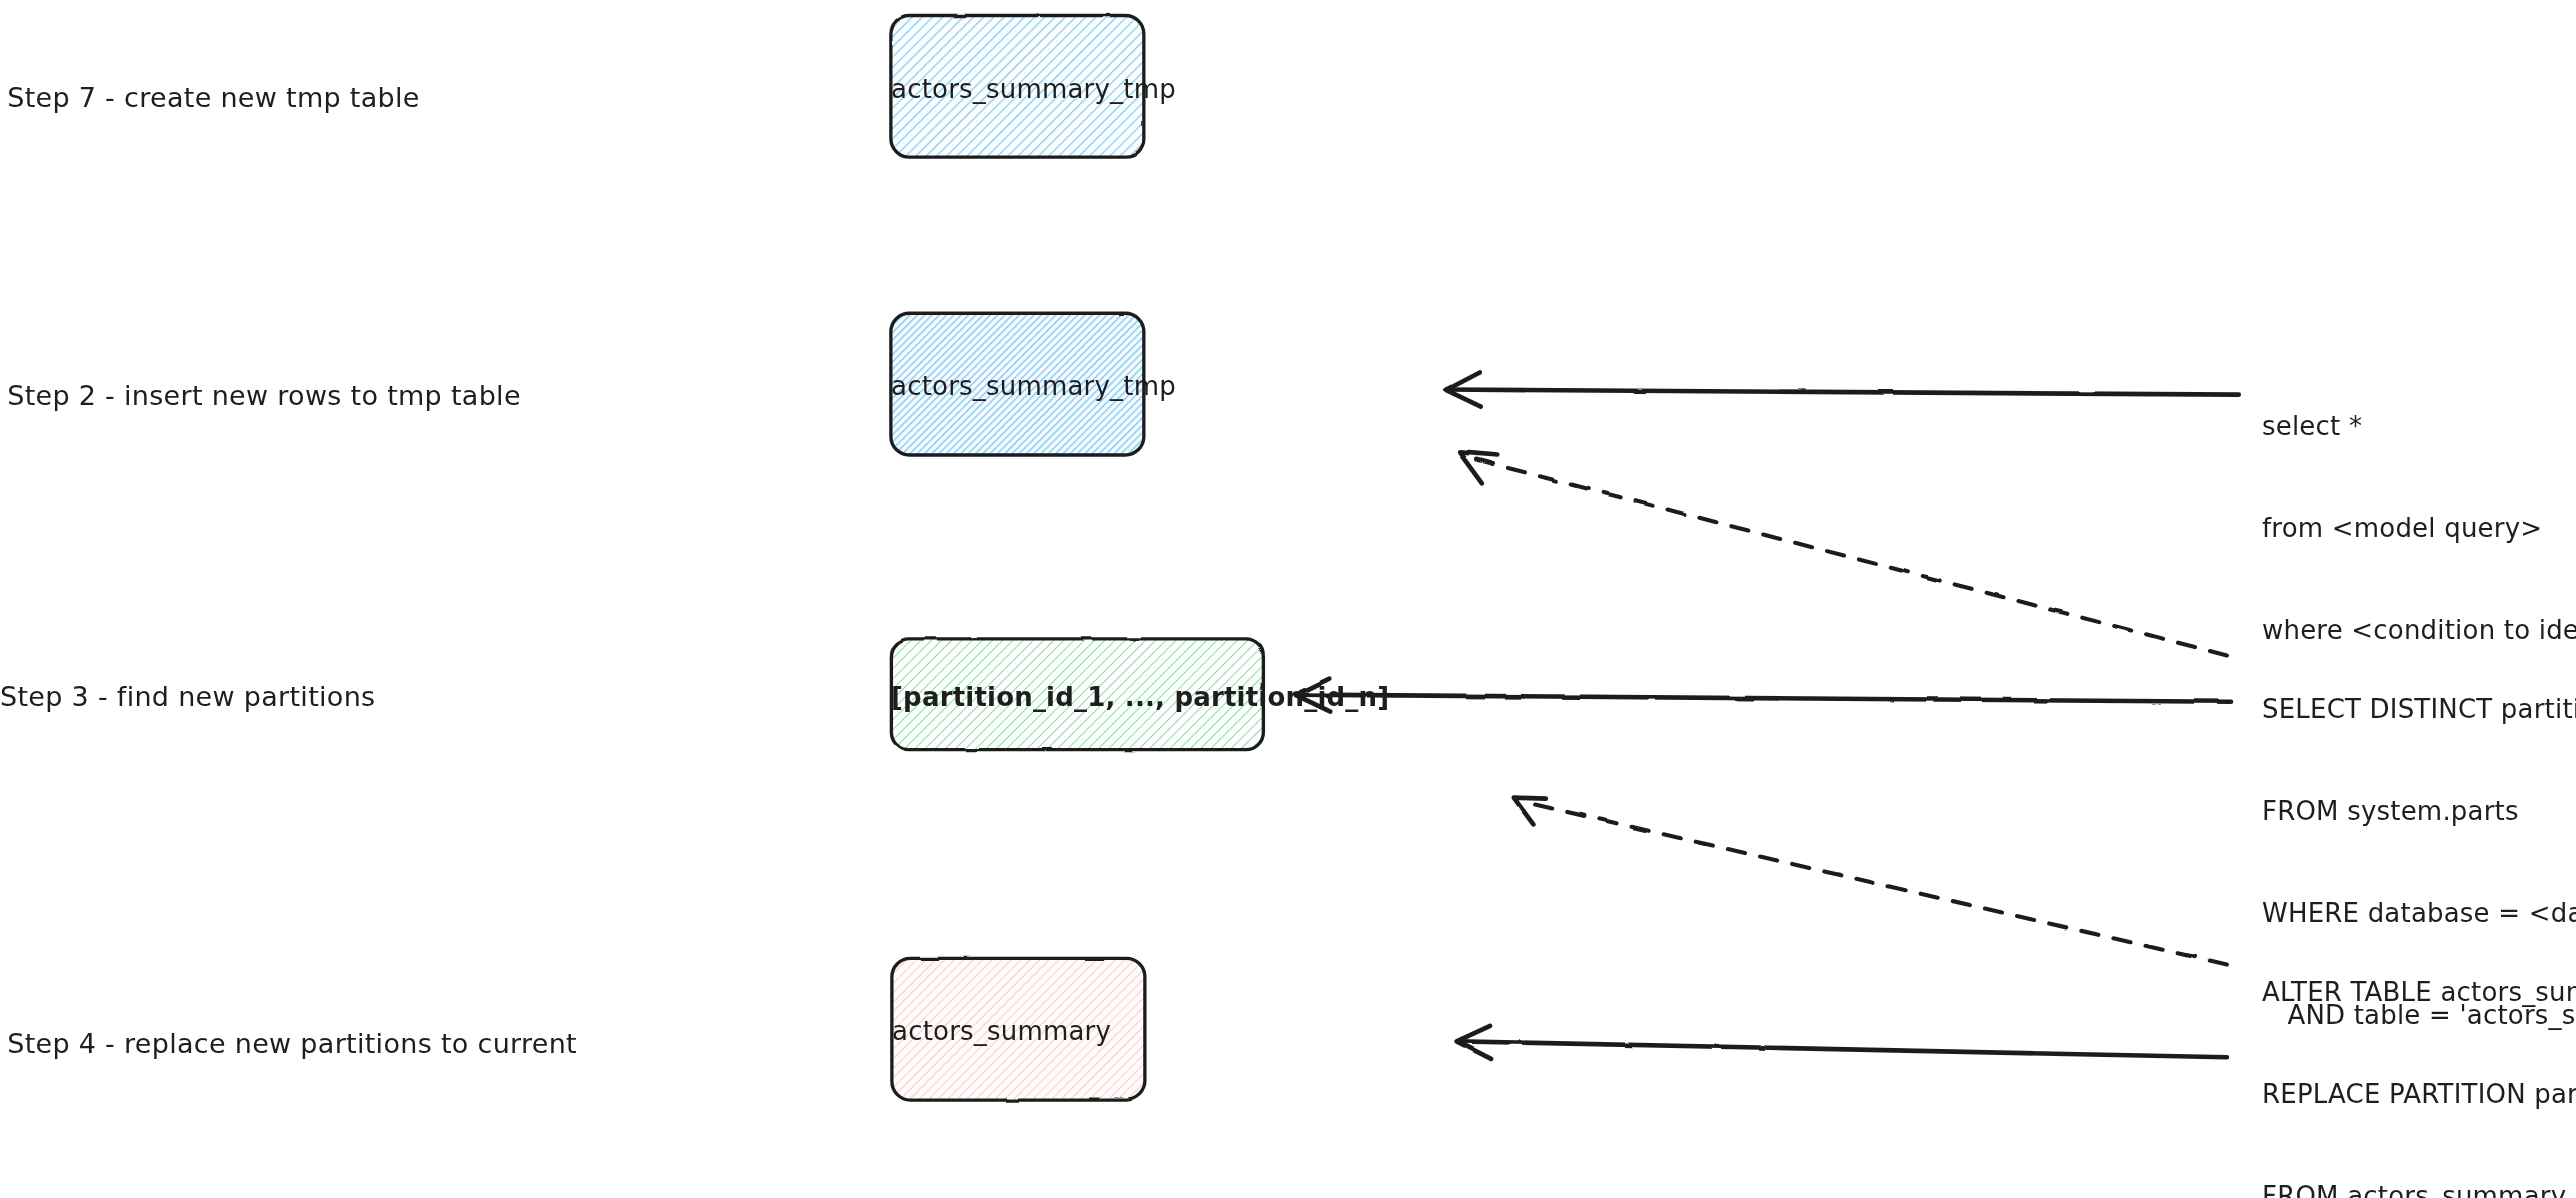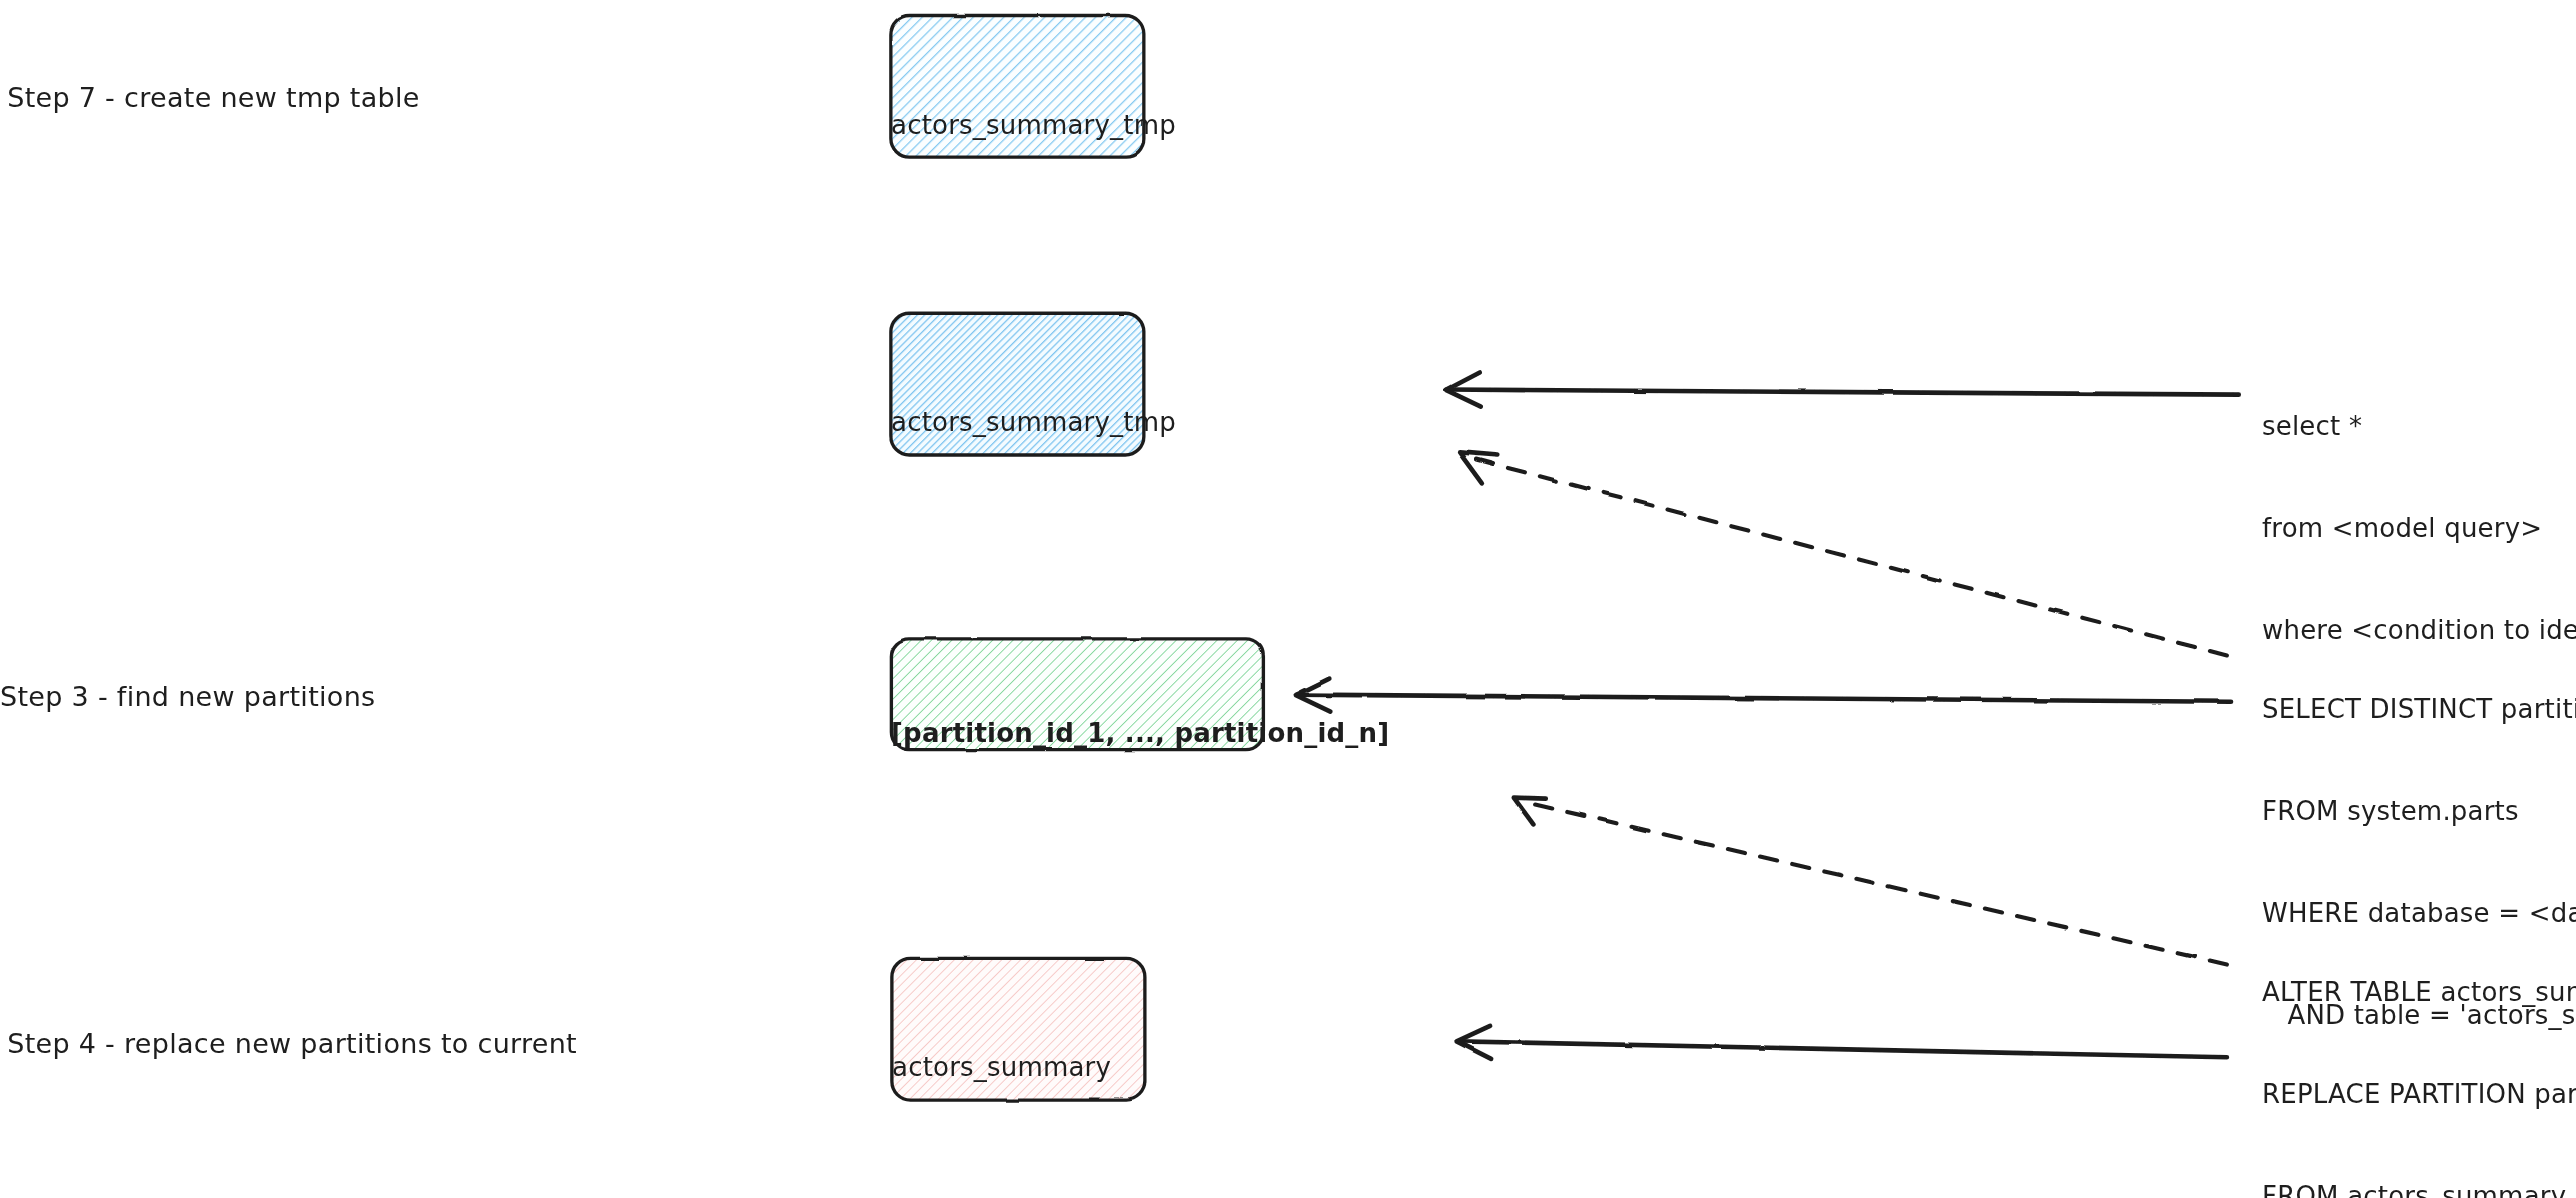--- a/index.html
+++ b/index.html
@@ -33,21 +33,20 @@
     white-space: nowrap;
     letter-spacing: 0.3px;
   }
   .node-label {
     position: absolute;
     font-family: "DejaVu Sans", sans-serif;
     font-size: 26px;
     color: #1e1e1e;
     white-space: nowrap;
     letter-spacing: 0.2px;
-    margin-top: 36px;
   }
   .sql-block {
     position: absolute;
     font-family: "DejaVu Sans", sans-serif;
     font-size: 26px;
     color: #1e1e1e;
     line-height: 34px;
     white-space: pre;
     letter-spacing: 0.2px;
   }
@@ -160,20 +159,21 @@
       <path d="M 3000 1550 L 2938 1548 L 2976 1600" fill="none" stroke="#1e1e1e" stroke-width="9" stroke-linecap="round" stroke-linejoin="round"></path>
     </g>
 
     <g filter="url(#rough)">
       <path d="M 4322 2052 L 2830 2021" fill="none" stroke="#1e1e1e" stroke-width="9" stroke-linecap="round"></path>
       <path d="M 2892 1991 L 2827 2021 L 2894 2055" fill="none" stroke="#1e1e1e" stroke-width="9" stroke-linecap="round" stroke-linejoin="round"></path>
     </g>
   </svg>
 
   <div class="step-label" style="left:7.2px; top:82px;">Step 7 - create new tmp table</div>
+  <div class="step-label" style="left:7.2px; top:380px;">Step 2 - insert new rows to tmp table</div>
   <div class="step-label" style="left:0; top:681px;">Step 3 - find new partitions</div>
   <div class="step-label" style="left:7.2px; top:1028px;">Step 4 - replace new partitions to current</div>
 
   <div class="node-label" style="left:891px; top:74px; width:253px;">actors_summary_tmp</div>
   <div class="node-label" style="left:891px; top:371px; width:253px;">actors_summary_tmp</div>
   <div class="node-label" style="left:891px; top:682px; width:372px;font-weight:bold;">[partition_id_1, ..., partition_id_n]</div>
   <div class="node-label" style="left:892px; top:1016px; width:205px;">actors_summary</div>
 
   <div class="sql-block" style="left:2262px; top:341px;">
     <span class="sql-line">select *</span>

